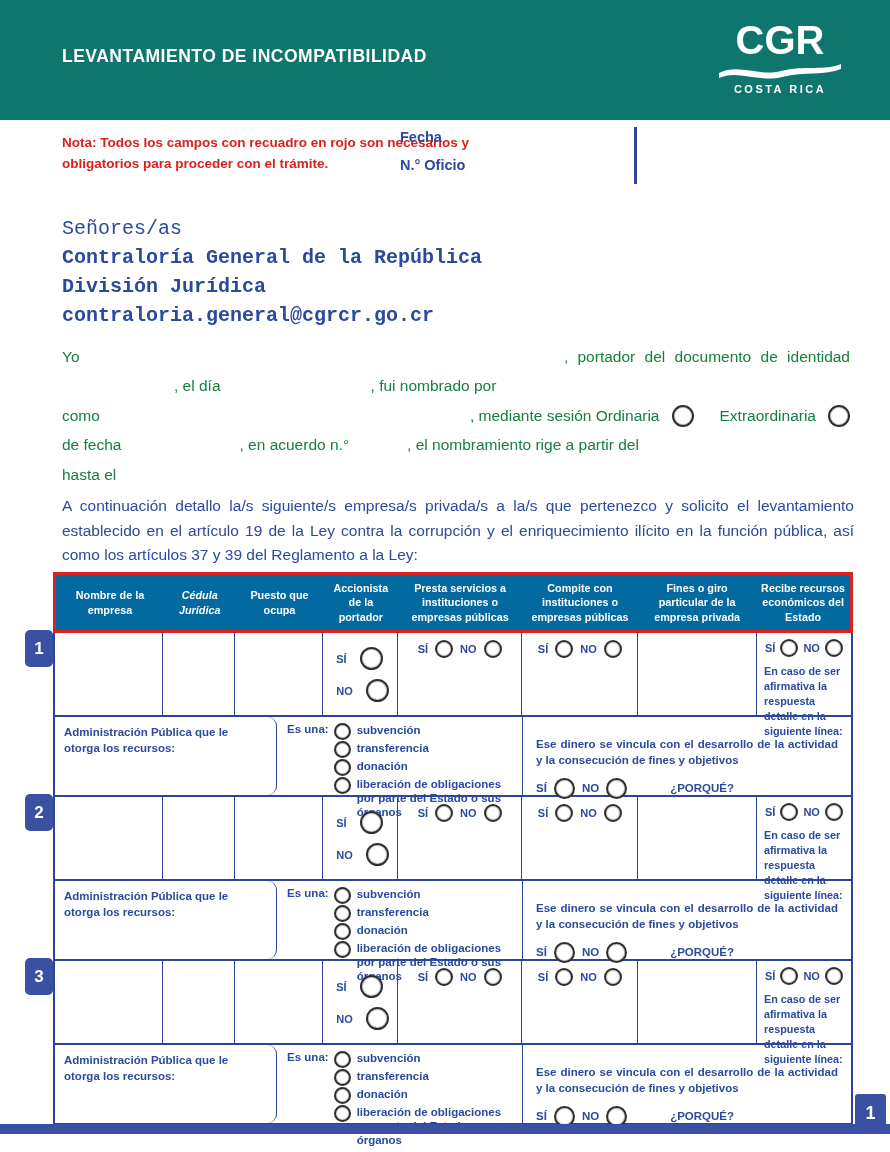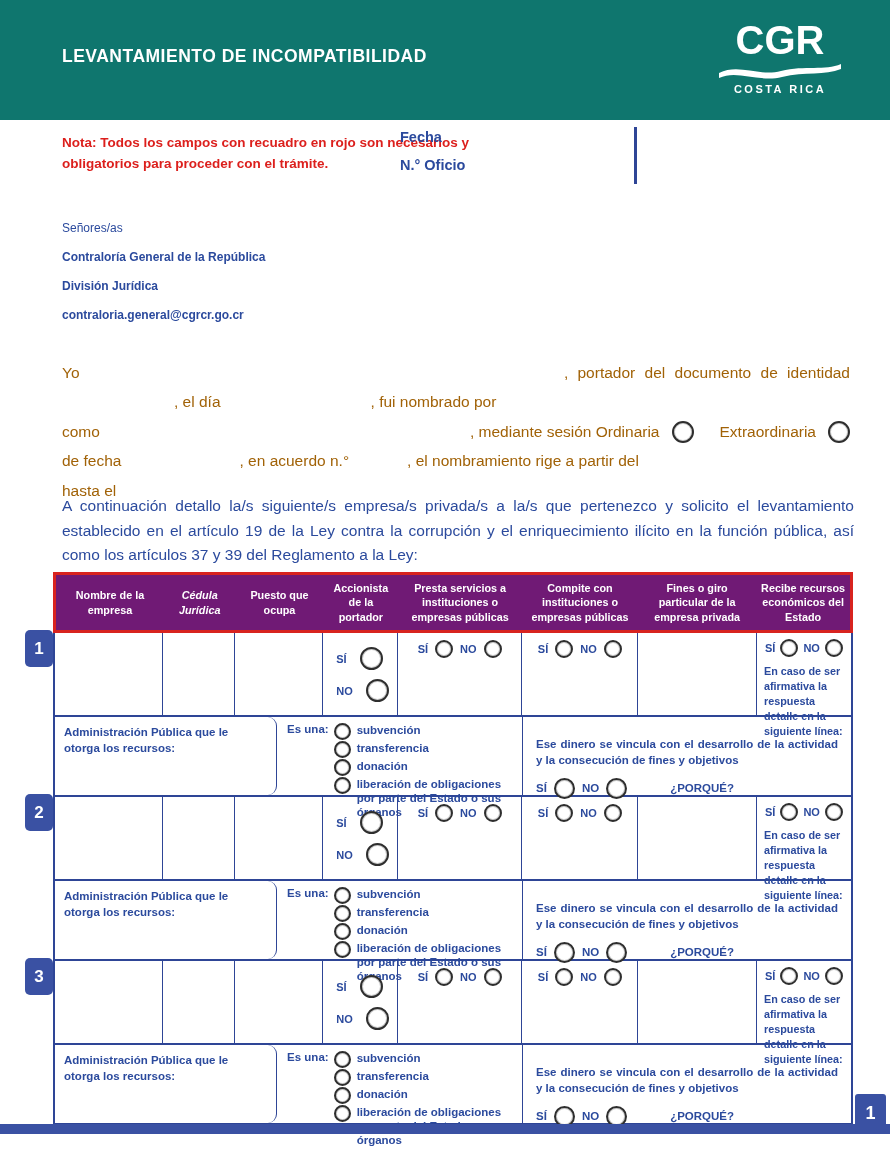--- a/index.html
+++ b/index.html
@@ -17,25 +17,25 @@
 
   
   .note{position:absolute;left:62px;top:133px;width:480px;color:#DC1F1C;
         font-weight:bold;font-size:13.5px;line-height:1.55;}
   .meta-label{position:absolute;left:400px;width:222px;text-align:left;color:#2B4A9D;
               font-weight:bold;font-size:14.5px;}
   .meta-line{position:absolute;left:634px;top:127px;width:3px;height:57px;background:#2E4596;}
   .meta-field{position:absolute;left:642px;width:208px;height:24px;}
 
   
-  .recipient{position:absolute;left:62px;top:214px;color:#2B4A9D;font-size:12px;line-height:29px;}
+  .recipient{position:absolute;left:62px;top:214px;color:#2B4A9D;font-size:20px;line-height:29px;font-family:Liberation Mono, monospace;}
   .recipient .bold{font-weight:bold;}
 
   
-  .declaration{position:absolute;left:62px;top:358px;width:788px;color:#a16207;font-size:15.5px;}
+  .declaration{position:absolute;left:62px;top:342px;width:788px;color:#15803d;font-size:15.5px;}
   .dline{display:flex;align-items:center;height:29.5px;}
   .dline span{white-space:pre;}
   .blank-grow{flex:1 1 auto;height:20px;}
   .blank-fixed{display:inline-block;height:20px;}
   .w112{width:112px;} .w150{width:150px;} .w118{width:118px;} .w58{width:58px;}
   .sp12{width:12px;} .sp26{width:26px;}
   .justify-end{word-spacing:5px;}
 
   
   .intro{position:absolute;left:62px;top:494px;width:792px;color:#2B4A9D;
@@ -45,21 +45,21 @@
   .radio{display:inline-block;border-radius:50%;background:#fff;border:2.6px solid #2e2e2e;
          box-shadow:inset 0 0 0 1px #c9c9c9;flex:0 0 auto;}
   .r-para{width:18px;height:18px;}
   .r-lg{width:19px;height:19px;}
   .r-md{width:14px;height:14px;}
   .r-sm{width:13px;height:13px;}
   .r-qc{width:17px;height:17px;}
 
   
   .table-wrap{position:absolute;left:53px;top:572px;width:800px;}
-  .thead{display:flex;background:#701a75;border:3px solid #D8231F;height:61px;box-sizing:border-box;}
+  .thead{display:flex;background:#0369a1;border:3px solid #D8231F;height:61px;box-sizing:border-box;}
   .th{display:flex;align-items:center;justify-content:center;text-align:center;color:#fff;
       font-weight:bold;font-size:10.8px;line-height:1.3;padding:2px 3px;box-sizing:border-box;}
   .c1{width:13.6%;} .c2{width:9%;font-style:italic;} .c3{width:11.1%;} .c4{width:9.4%;}
   .c5{width:15.6%;} .c6{width:14.6%;} .c7{width:14.9%;} .c8{width:11.8%;}
   .tbody{border:2.5px solid #2E4596;border-top:none;box-sizing:border-box;background:#fff;}
   .row-group{position:relative;border-bottom:2.5px solid #2E4596;}
   .row-group:last-child{border-bottom:none;}
   .main-row{display:flex;height:84px;border-bottom:2.5px solid #2E4596;box-sizing:border-box;}
   .cell{box-sizing:border-box;border-right:1.5px solid #2E4596;}
   .cell:last-child{border-right:none;}

